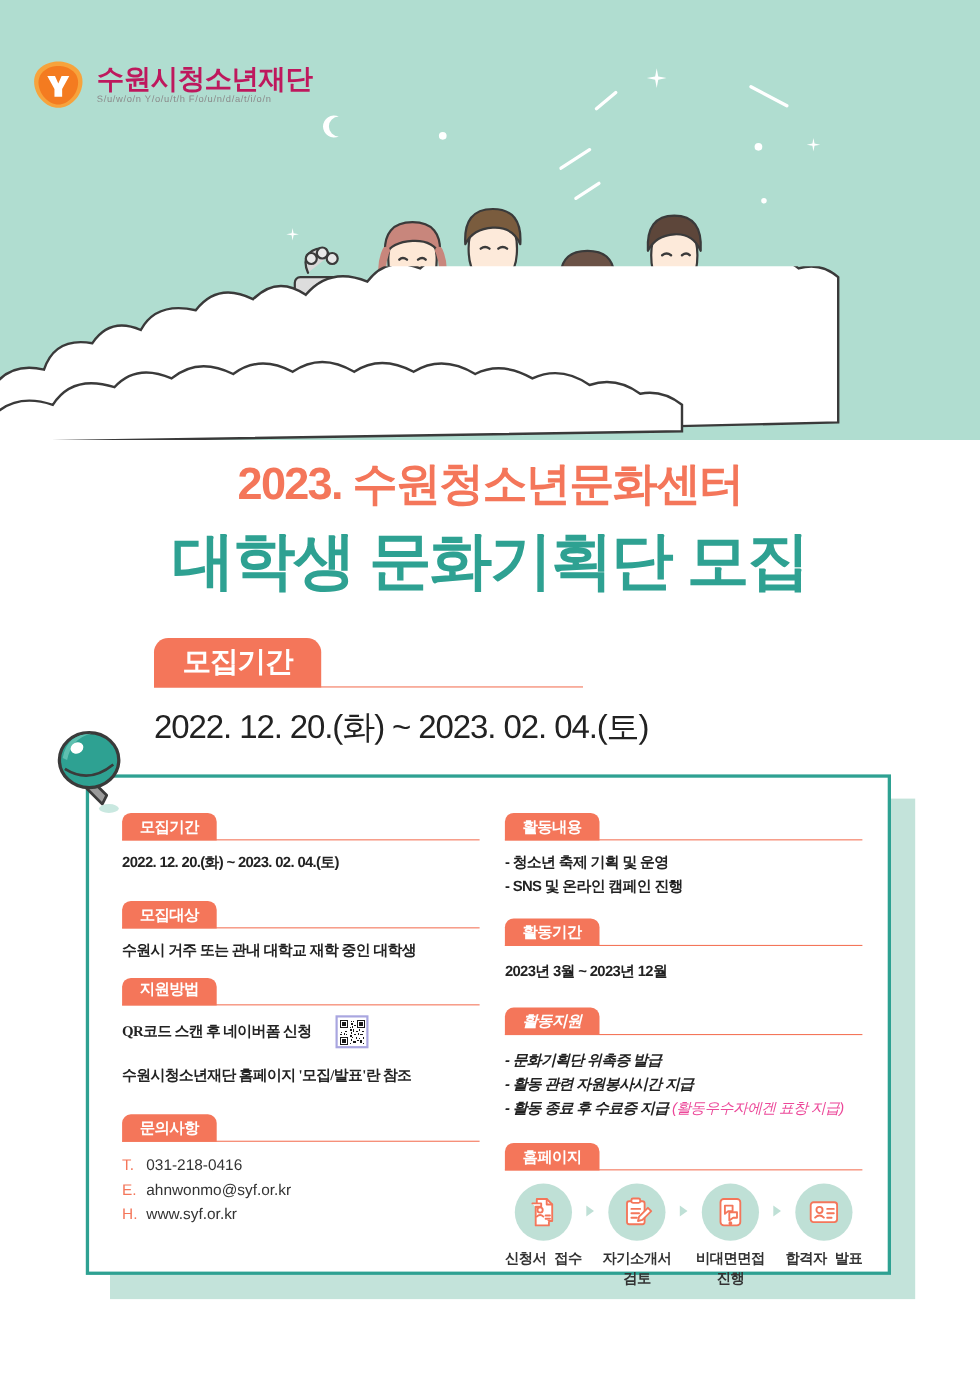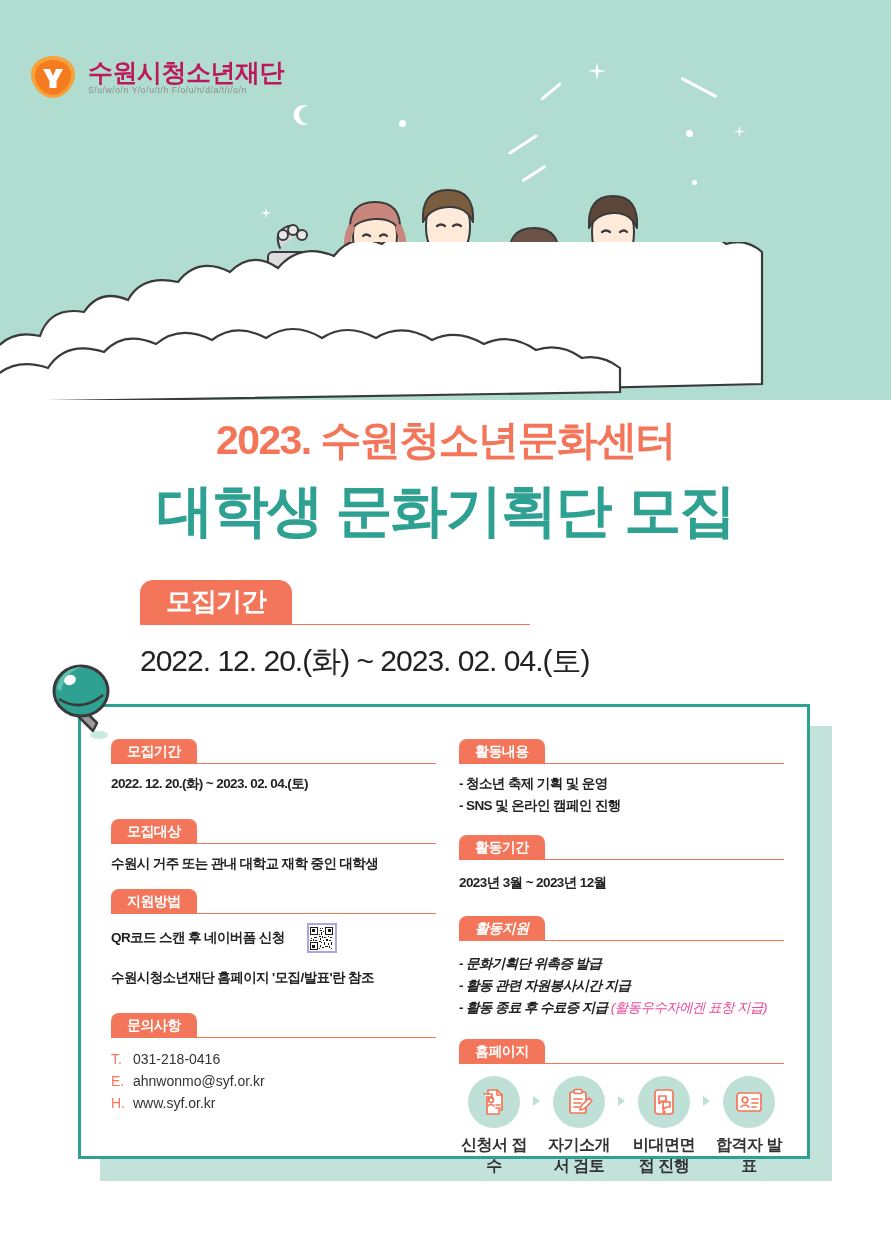--- a/index.html
+++ b/index.html
@@ -224,24 +224,25 @@
     width: 52px; height: 52px;
     border-radius: 50%;
     background: #bfe0d6;
     margin: 0 auto;
     display: flex;
     align-items: center;
     justify-content: center;
   }
   .step-label {
     margin-top: 7px;
-    font-size: 16px;
+    font-size: 13px;
     font-weight: bold;
     color: #333333;
     letter-spacing: -0.5px;
+    font-family: Liberation Mono, monospace;
   }
   .arrow {
     margin-top: 20px;
     width: 0; height: 0;
     border-left: 7px solid #bfe0d6;
     border-top: 5.5px solid transparent;
     border-bottom: 5.5px solid transparent;
     flex: none;
   }
 </style>
@@ -398,21 +399,21 @@
           <div class="sec-rule"></div>
           <div class="sec-body">2022. 12. 20.(화) ~ 2023. 02. 04.(토)</div>
         </div>
 
         <div class="sec" style="margin-top:24px;">
           <div class="sec-badge">모집대상</div>
           <div class="sec-rule"></div>
           <div class="sec-body">수원시 거주 또는 관내 대학교 재학 중인 대학생</div>
         </div>
 
-        <div class="sec" style="">
+        <div class="sec" style="font-family:Liberation Serif, serif;">
           <div class="sec-badge">지원방법</div>
           <div class="sec-rule"></div>
           <div class="sec-body qr-row">
             <span>QR코드 스캔 후 네이버폼 신청</span>
             <span class="qr-box">
               <svg viewBox="0 0 21 21" width="100%" height="100%" shape-rendering="crispEdges">
                 <rect width="21" height="21" fill="#ffffff"></rect>
                 <g fill="#1a1a1a">
                   <rect x="0" y="0" width="7" height="7"></rect>
                     <rect x="1" y="1" width="5" height="5" fill="#ffffff"></rect>

